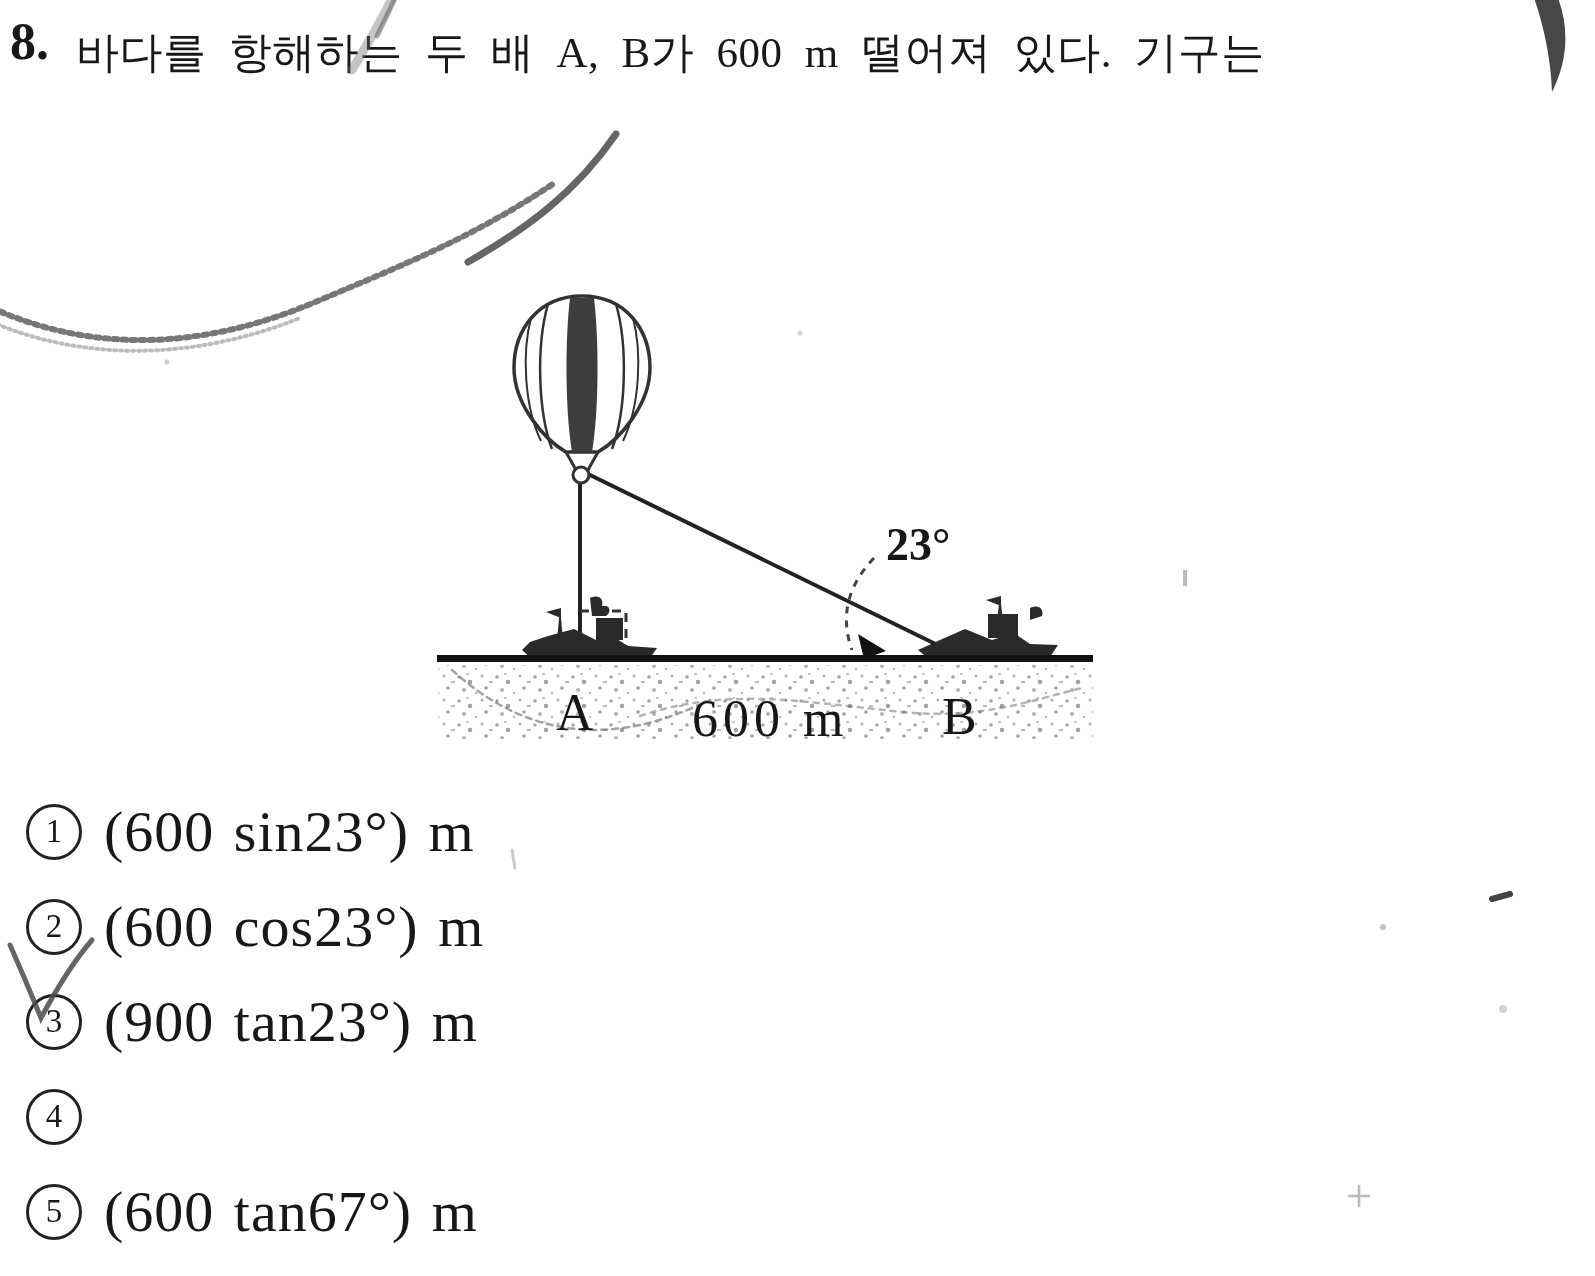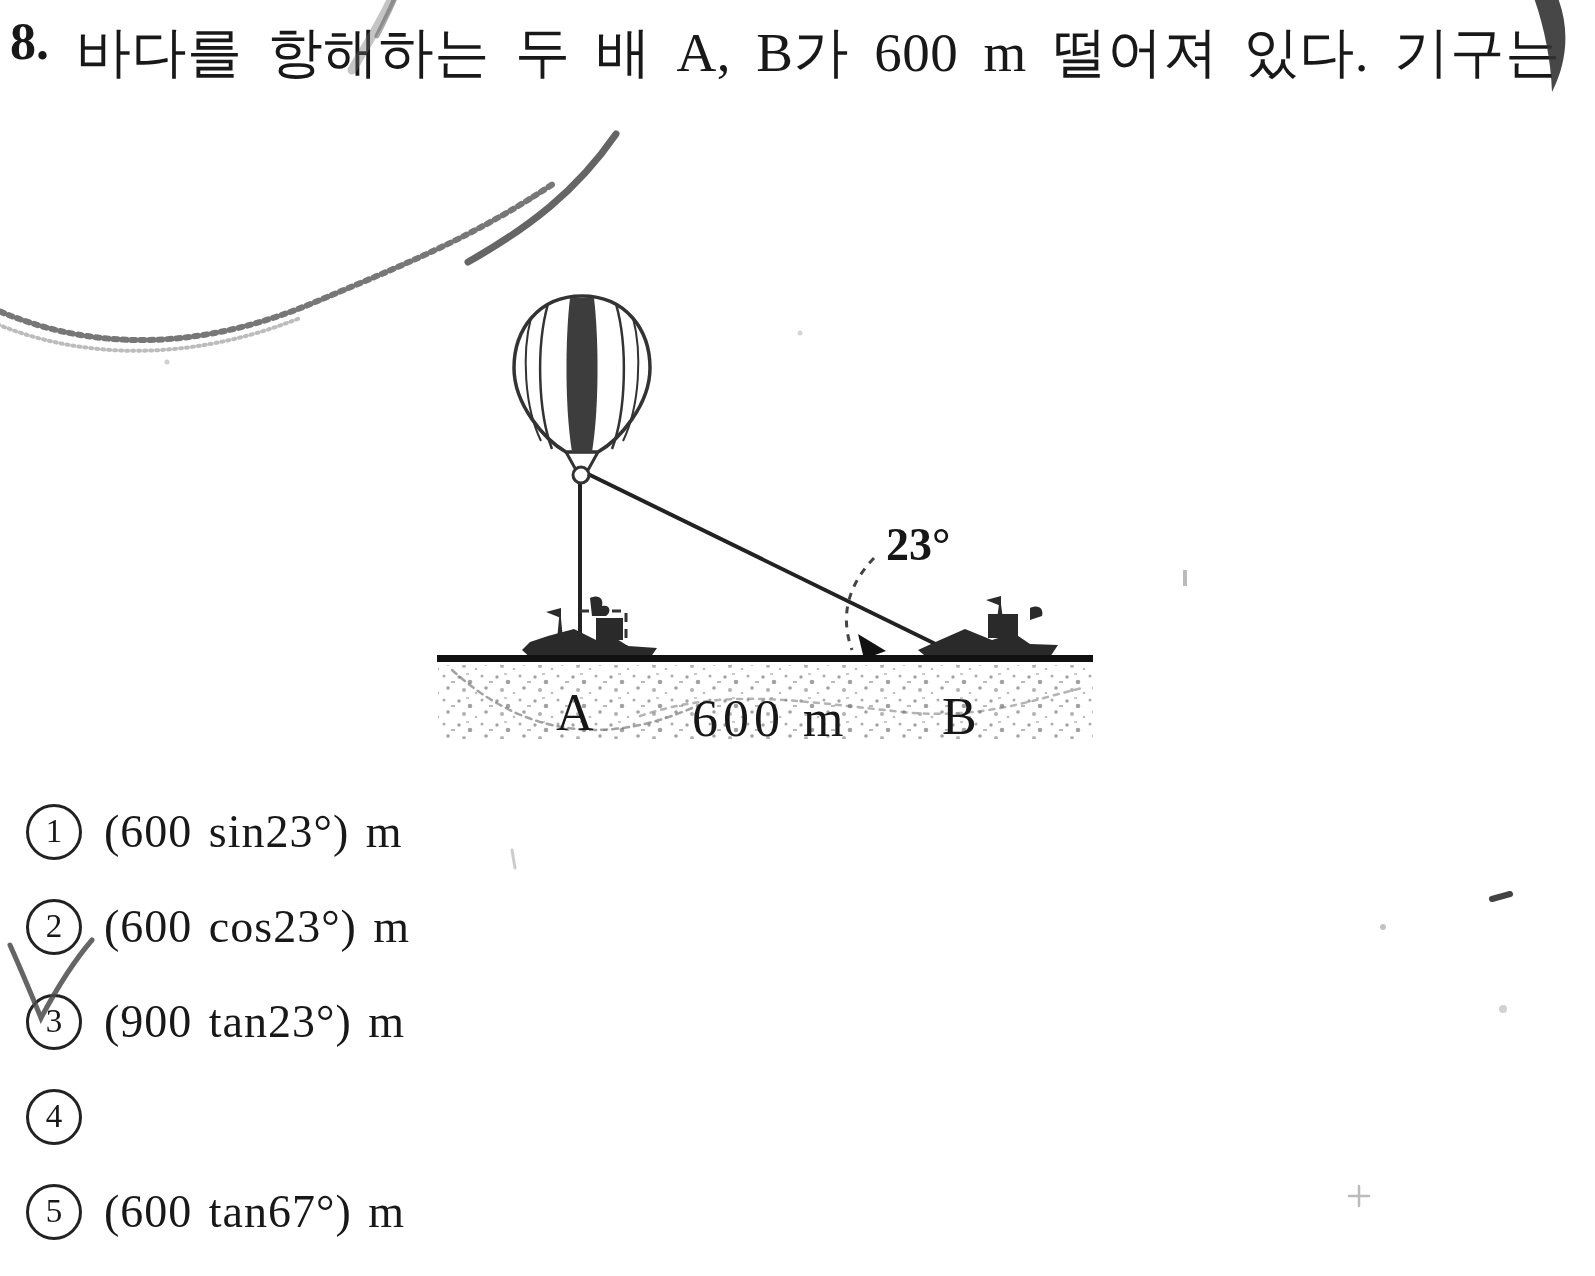--- a/index.html
+++ b/index.html
@@ -2,30 +2,30 @@
 <html><head>
 <meta charset="utf-8">
 <style>
   html,body{margin:0;padding:0;background:#e8e8e8;}
   .page{
     position:relative;width:1595px;height:1276px;background:#ffffff;
     font-family:"Liberation Serif","DejaVu Serif",serif;color:#181818;overflow:hidden;
   }
   .question{position:absolute;left:10px;top:6px;display:flex;align-items:flex-start;}
   .qnum{font-size:52px;font-weight:600;width:66px;padding-top:6px;}
-  .qlines{font-size:55px;font-weight:500;line-height:93px;letter-spacing:0.5px;word-spacing:11px;white-space:nowrap;}
+  .qlines{font-size:43px;font-weight:500;line-height:93px;letter-spacing:0.5px;word-spacing:11px;white-space:nowrap;}
   .qlines div{height:93px;}
   .choices{position:absolute;left:26px;top:784px;}
   .choice{display:flex;align-items:center;height:95px;gap:22px;}
   .cnum{
     width:50px;height:50px;border:3px solid #222;border-radius:50%;
     display:flex;align-items:center;justify-content:center;
     font-size:33px;font-weight:500;flex:0 0 auto;
   }
-  .cformula{font-size:46px;font-weight:500;letter-spacing:1px;word-spacing:4px;white-space:nowrap;}
+  .cformula{font-size:58px;font-weight:500;letter-spacing:1px;word-spacing:4px;white-space:nowrap;}
   svg.overlay{position:absolute;left:0;top:0;pointer-events:none;}
   .diagram-text{font-family:"Liberation Serif","DejaVu Serif",serif;fill:#161616;}
 </style>
 </head>
 <body>
 
 <div class="page">
 
   <div class="question">
     <div class="qnum">8.</div>

